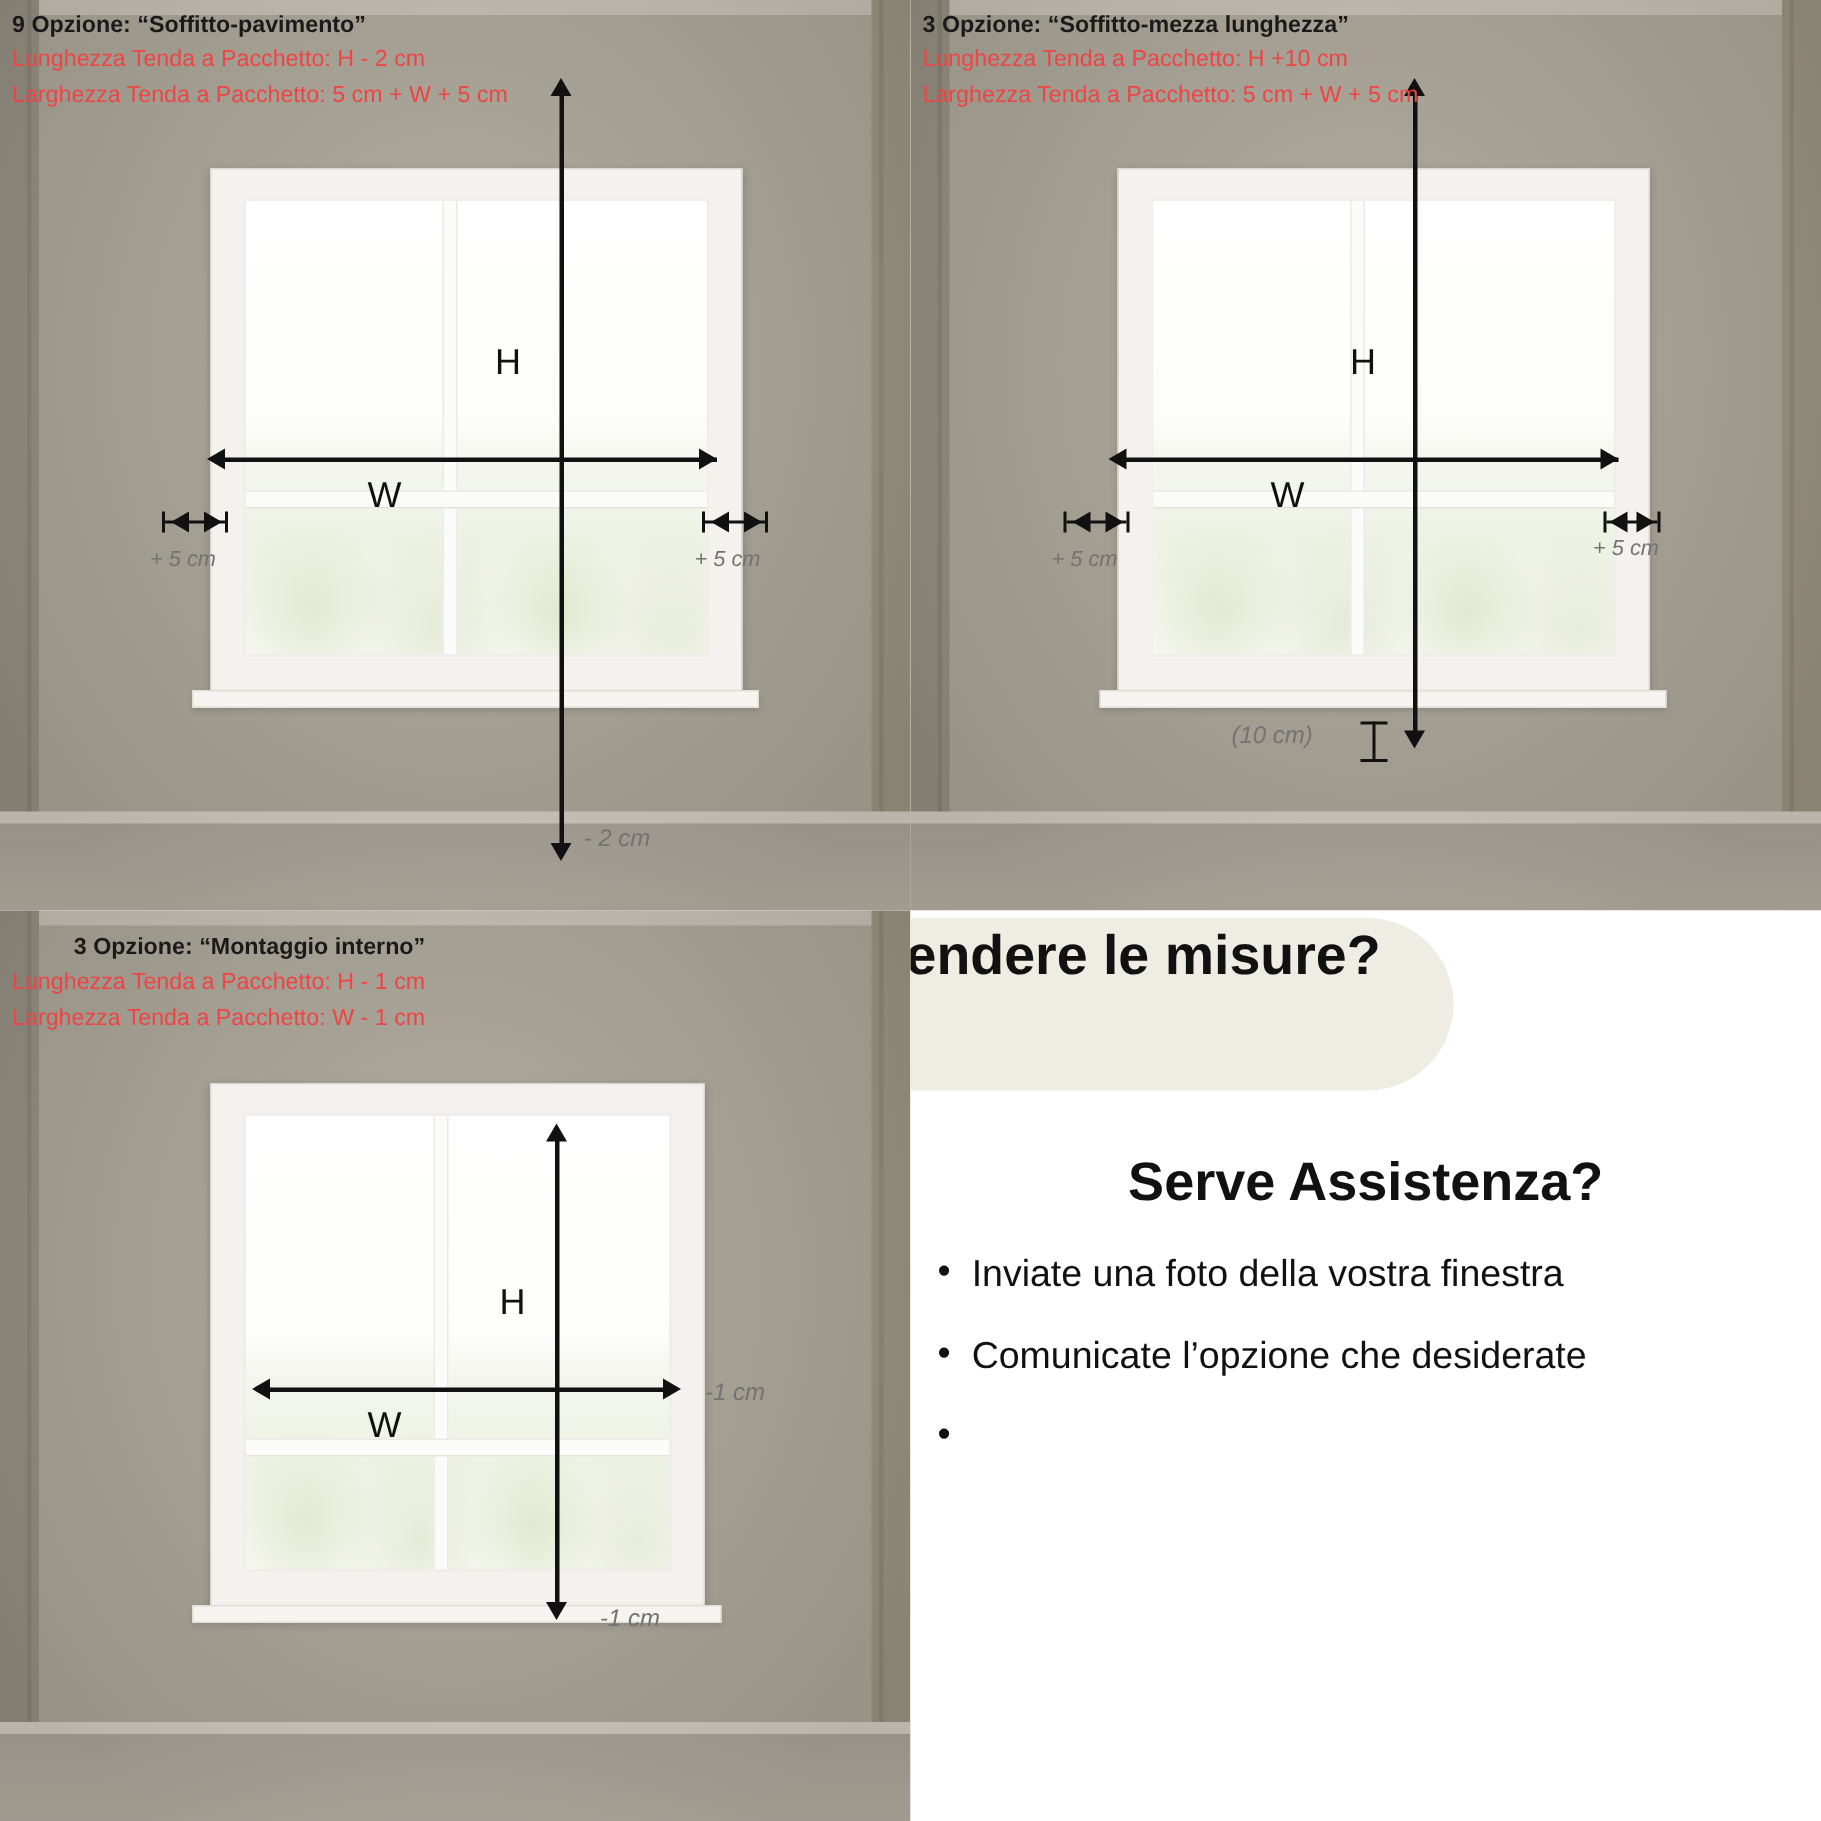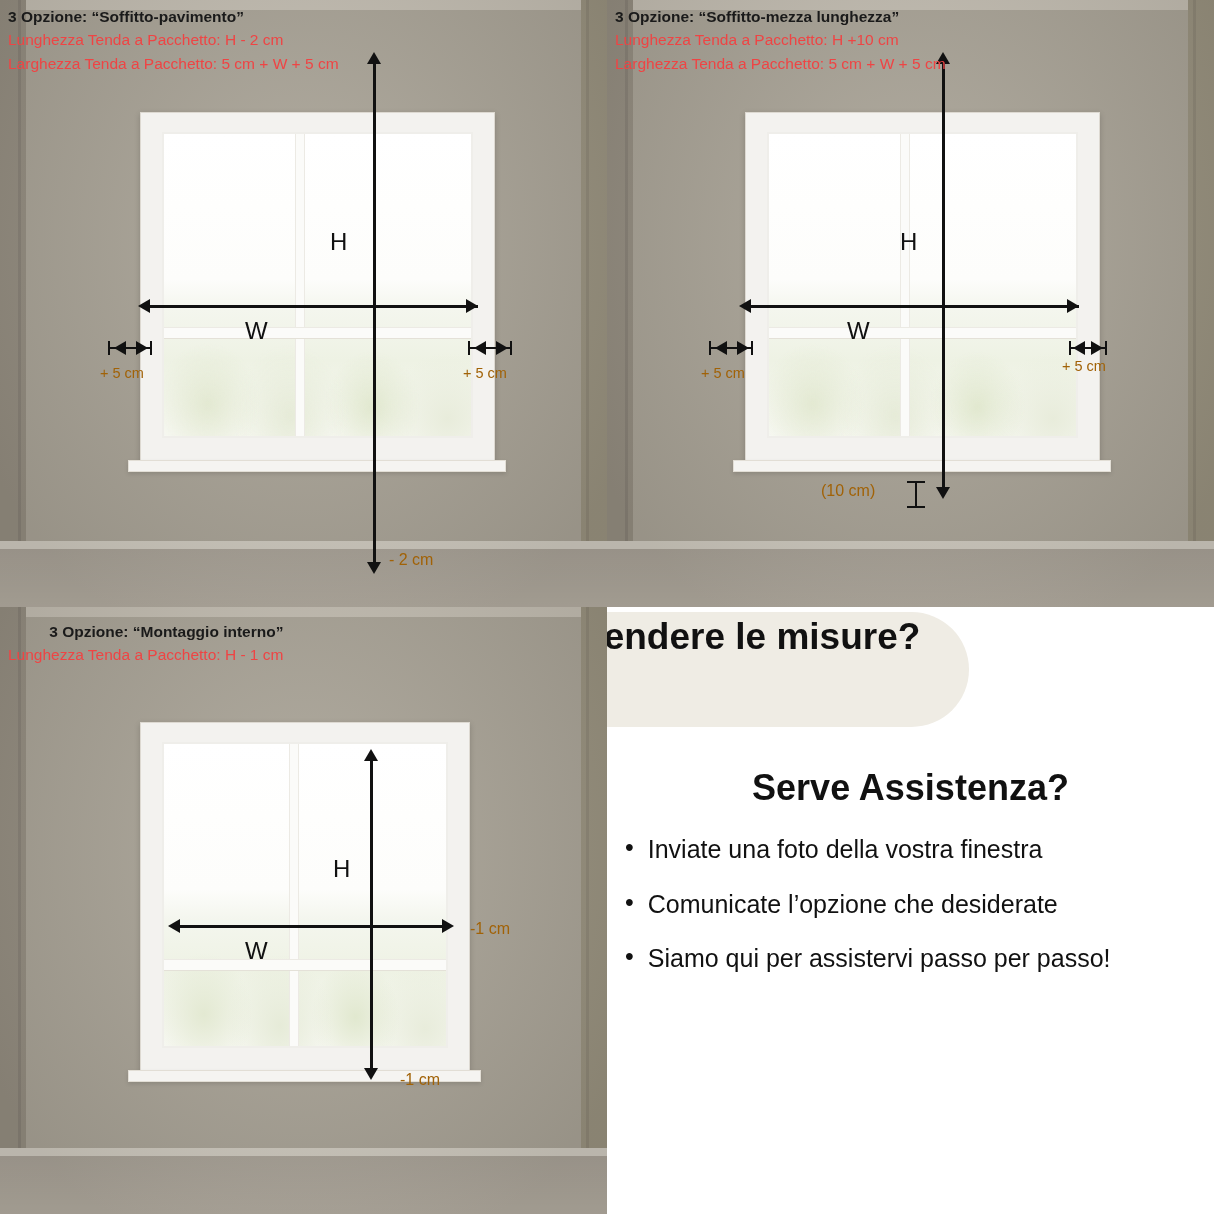--- a/index.html
+++ b/index.html
@@ -96,21 +96,21 @@
   .sill {
     position:absolute; height:12px; background:#f5f4f1;
     border:1px solid #e2ded5;
     box-shadow:0 2px 4px rgba(0,0,0,0.12);
   }
 
   
   .caption { position:absolute; left:8px; top:6px; z-index:6; }
   .cap-title { font-size:15.5px; font-weight:bold; color:#1a1a1a; line-height:1.45; }
   .cap-line { font-size:15.5px; color:#ef4444; line-height:1.5; white-space:nowrap; }
-  .label-sm { position:absolute; font-size:14.5px; color:#a16207; z-index:7; white-space:nowrap; }
+  .label-sm { position:absolute; font-size:14.5px; color:#737373; z-index:7; white-space:nowrap;font-style:italic; }
   .label-HW { position:absolute; font-size:24px; color:#111; z-index:7; }
 
   .arrow-h { position:absolute; height:3px; background:#111; z-index:6; }
   .arrow-v { position:absolute; width:3px; background:#111; z-index:6; }
   .ah-left, .ah-right, .av-top, .av-bot { position:absolute; width:0; height:0; z-index:6; }
   .ah-left  { border-top:7px solid transparent; border-bottom:7px solid transparent; border-right:12px solid #111; }
   .ah-right { border-top:7px solid transparent; border-bottom:7px solid transparent; border-left:12px solid #111; }
   .av-top   { border-left:7px solid transparent; border-right:7px solid transparent; border-bottom:12px solid #111; }
   .av-bot   { border-left:7px solid transparent; border-right:7px solid transparent; border-top:12px solid #111; }
 
@@ -199,21 +199,21 @@
     <div class="tick" style="left:468px; top:341px;"></div>
     <div class="minibar" style="left:470px; top:347px; width:40px;"></div>
     <div class="ah-left" style="left:474px; top:341px;"></div>
     <div class="ah-right" style="left:496px; top:341px;"></div>
     <div class="tick" style="left:510px; top:341px;"></div>
     <div class="label-sm" style="left:463px; top:365px;">+ 5 cm</div>
 
     <div class="label-sm" style="left:389px; top:551px; font-size:16px;">- 2 cm</div>
 
     <div class="caption">
-      <div class="cap-title">3 Opzione: “Soffitto-pavimento”</div>
+      <div class="cap-title">9 Opzione: “Soffitto-pavimento”</div>
       <div class="cap-line">Lunghezza Tenda a Pacchetto: H - 2 cm</div>
       <div class="cap-line">Larghezza Tenda a Pacchetto:  5 cm + W + 5 cm</div>
     </div>
   </div>
 
   <div class="panel">
     <div class="room">
       <div class="ceiling"></div>
       <div class="wall-left"></div>
       <div class="wall-right"></div>
@@ -307,38 +307,38 @@
     <div class="arrow-h" style="left:178px; top:318px; width:270px;"></div>
     <div class="ah-right" style="left:442px; top:312px;"></div>
     <div class="label-HW" style="left:245px; top:330px;">W</div>
 
     <div class="label-sm" style="left:470px; top:313px; font-size:16px;">-1 cm</div>
     <div class="label-sm" style="left:400px; top:464px; font-size:16px;">-1 cm</div>
 
     <div class="caption" style="top:14px;text-align:right;">
       <div class="cap-title">3 Opzione: “Montaggio interno”</div>
       <div class="cap-line">Lunghezza Tenda a Pacchetto: H - 1 cm</div>
+      <div class="cap-line">Larghezza Tenda a Pacchetto: W - 1 cm</div>
     </div>
   </div>
 
   <div class="panel panel-help">
     <div class="title-pill"></div>
     <div class="title-text">Come prendere le misure?</div>
 
     <div class="help-title">Serve Assistenza?</div>
 
     <div class="bullets">
       <div class="bullet">
         <span class="dot">•</span>
         <span>Inviate una foto della vostra finestra</span>
       </div>
       <div class="bullet">
         <span class="dot">•</span>
         <span>Comunicate l’opzione che desiderate</span>
       </div>
       <div class="bullet">
         <span class="dot">•</span>
-        <span>Siamo qui per assistervi passo per passo!</span>
       </div>
     </div>
   </div>
 
 </div>
 
 </body></html>

